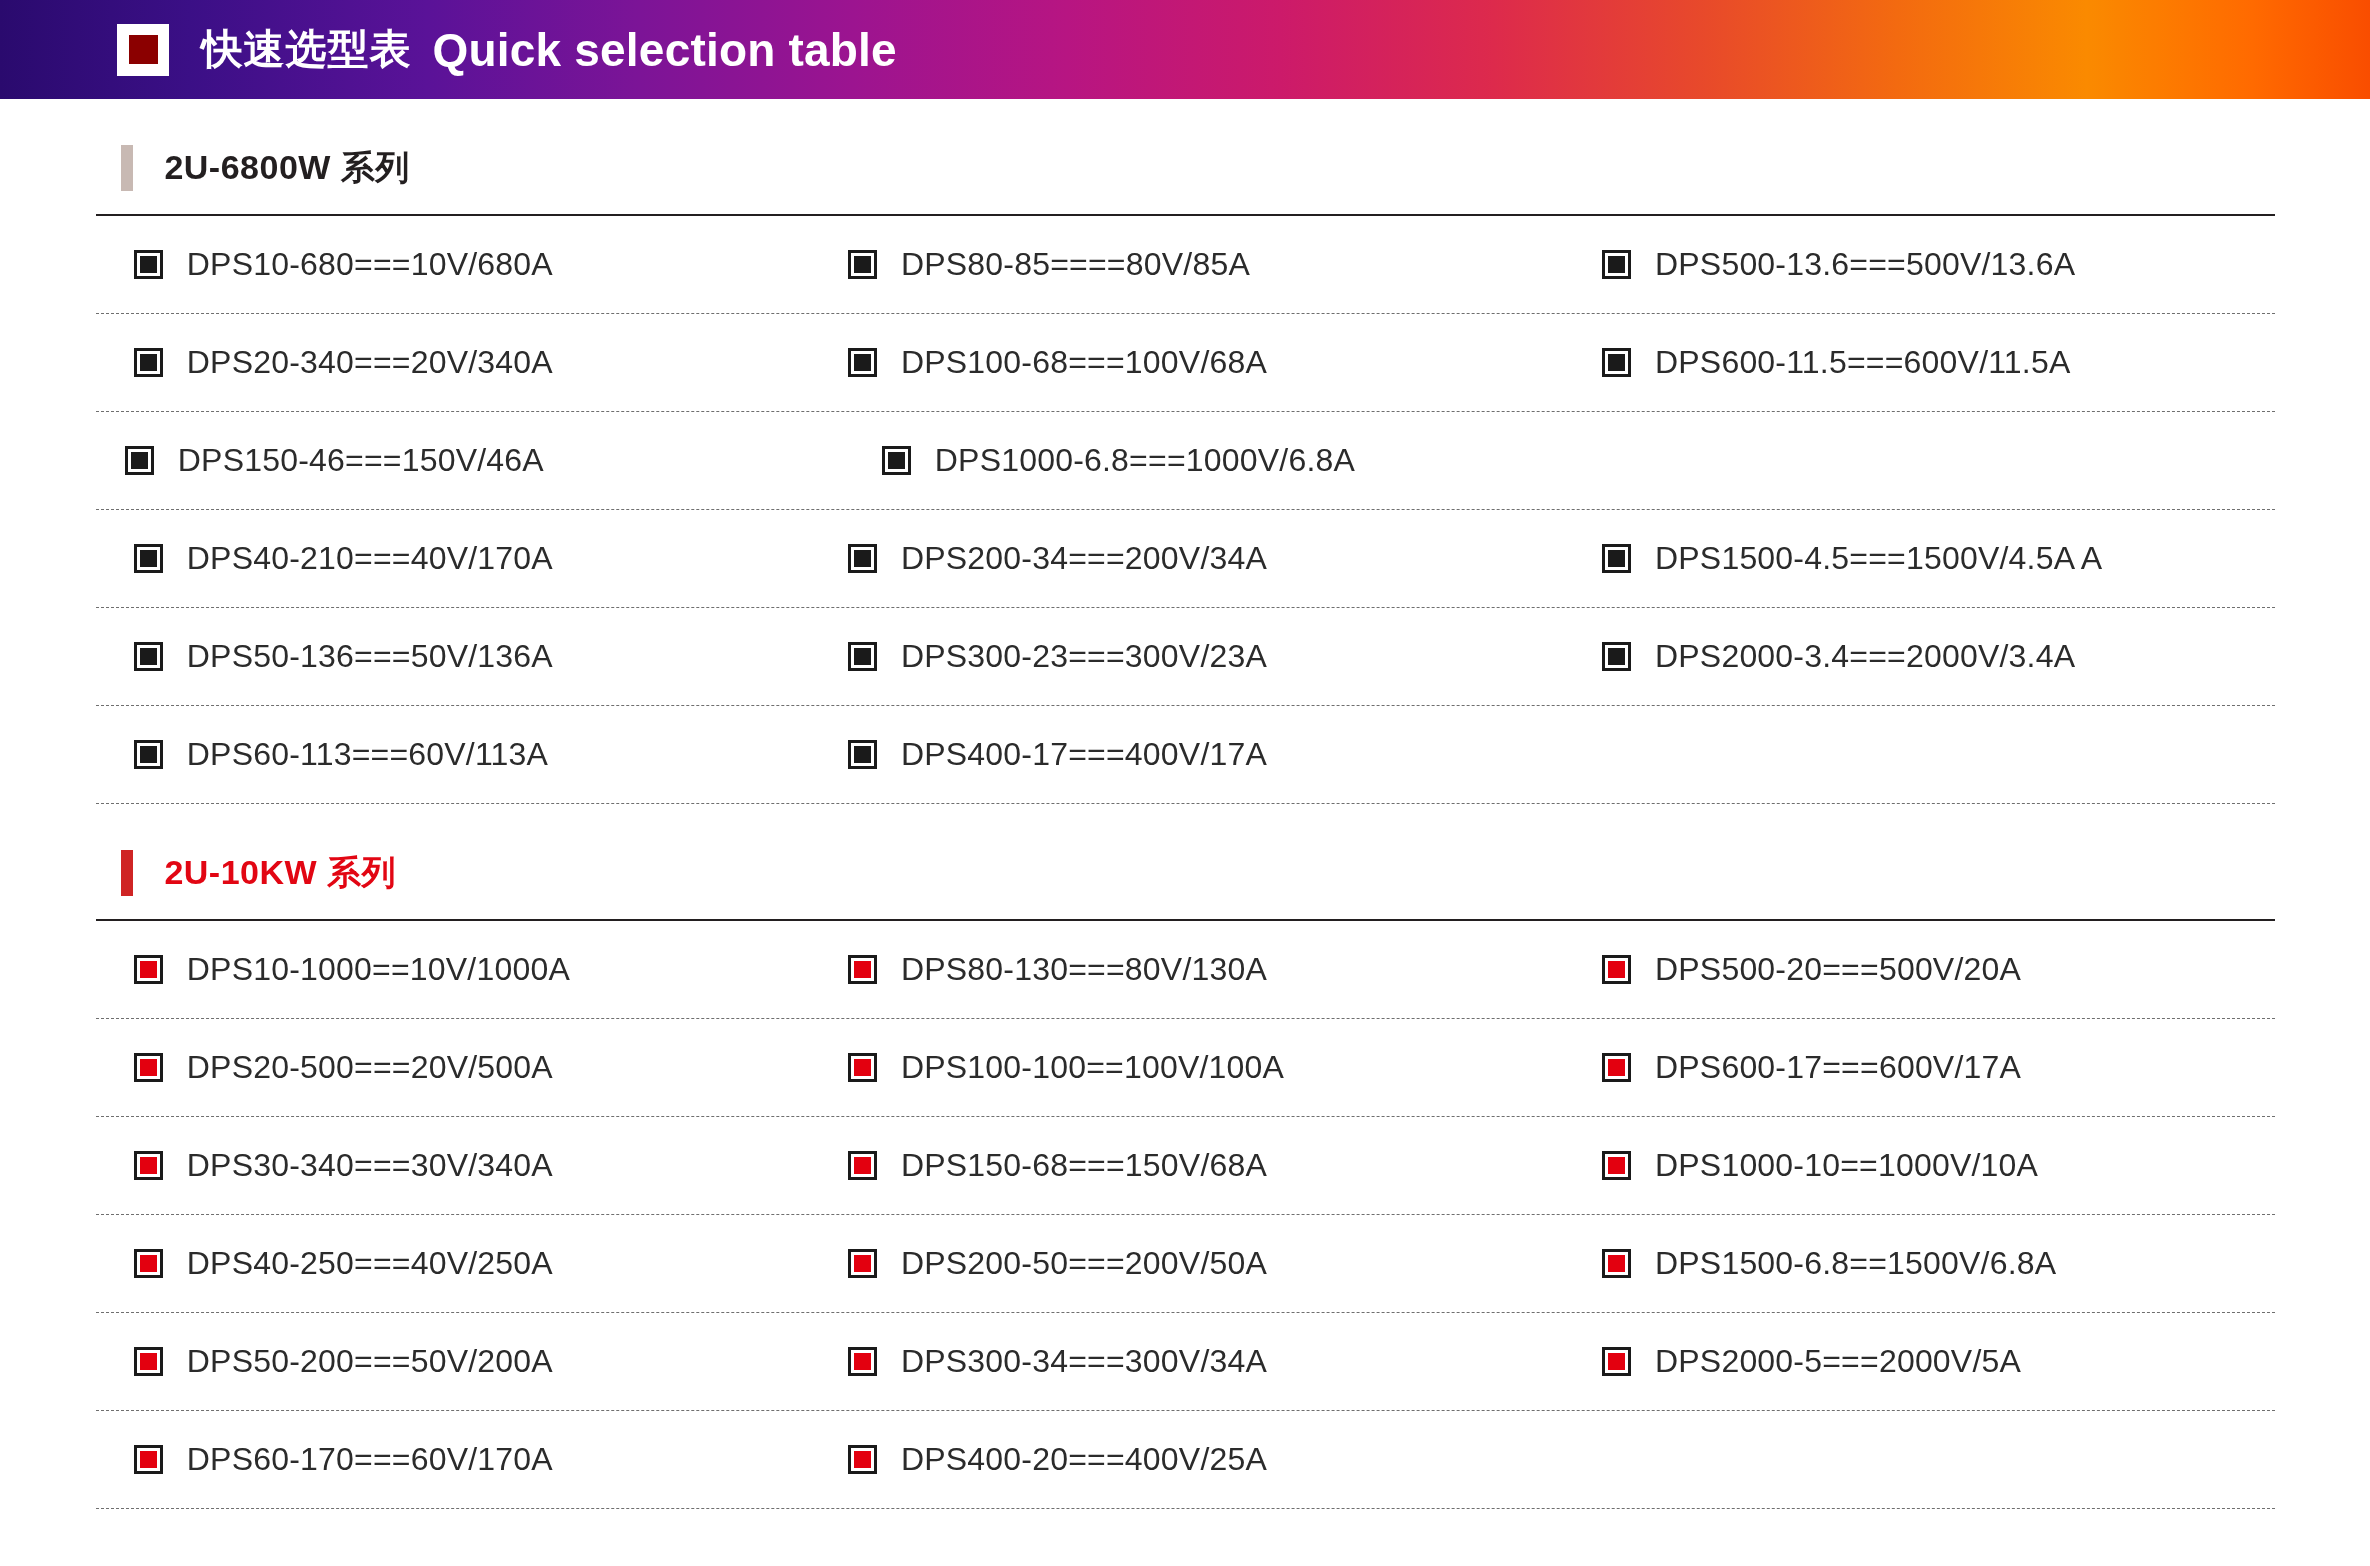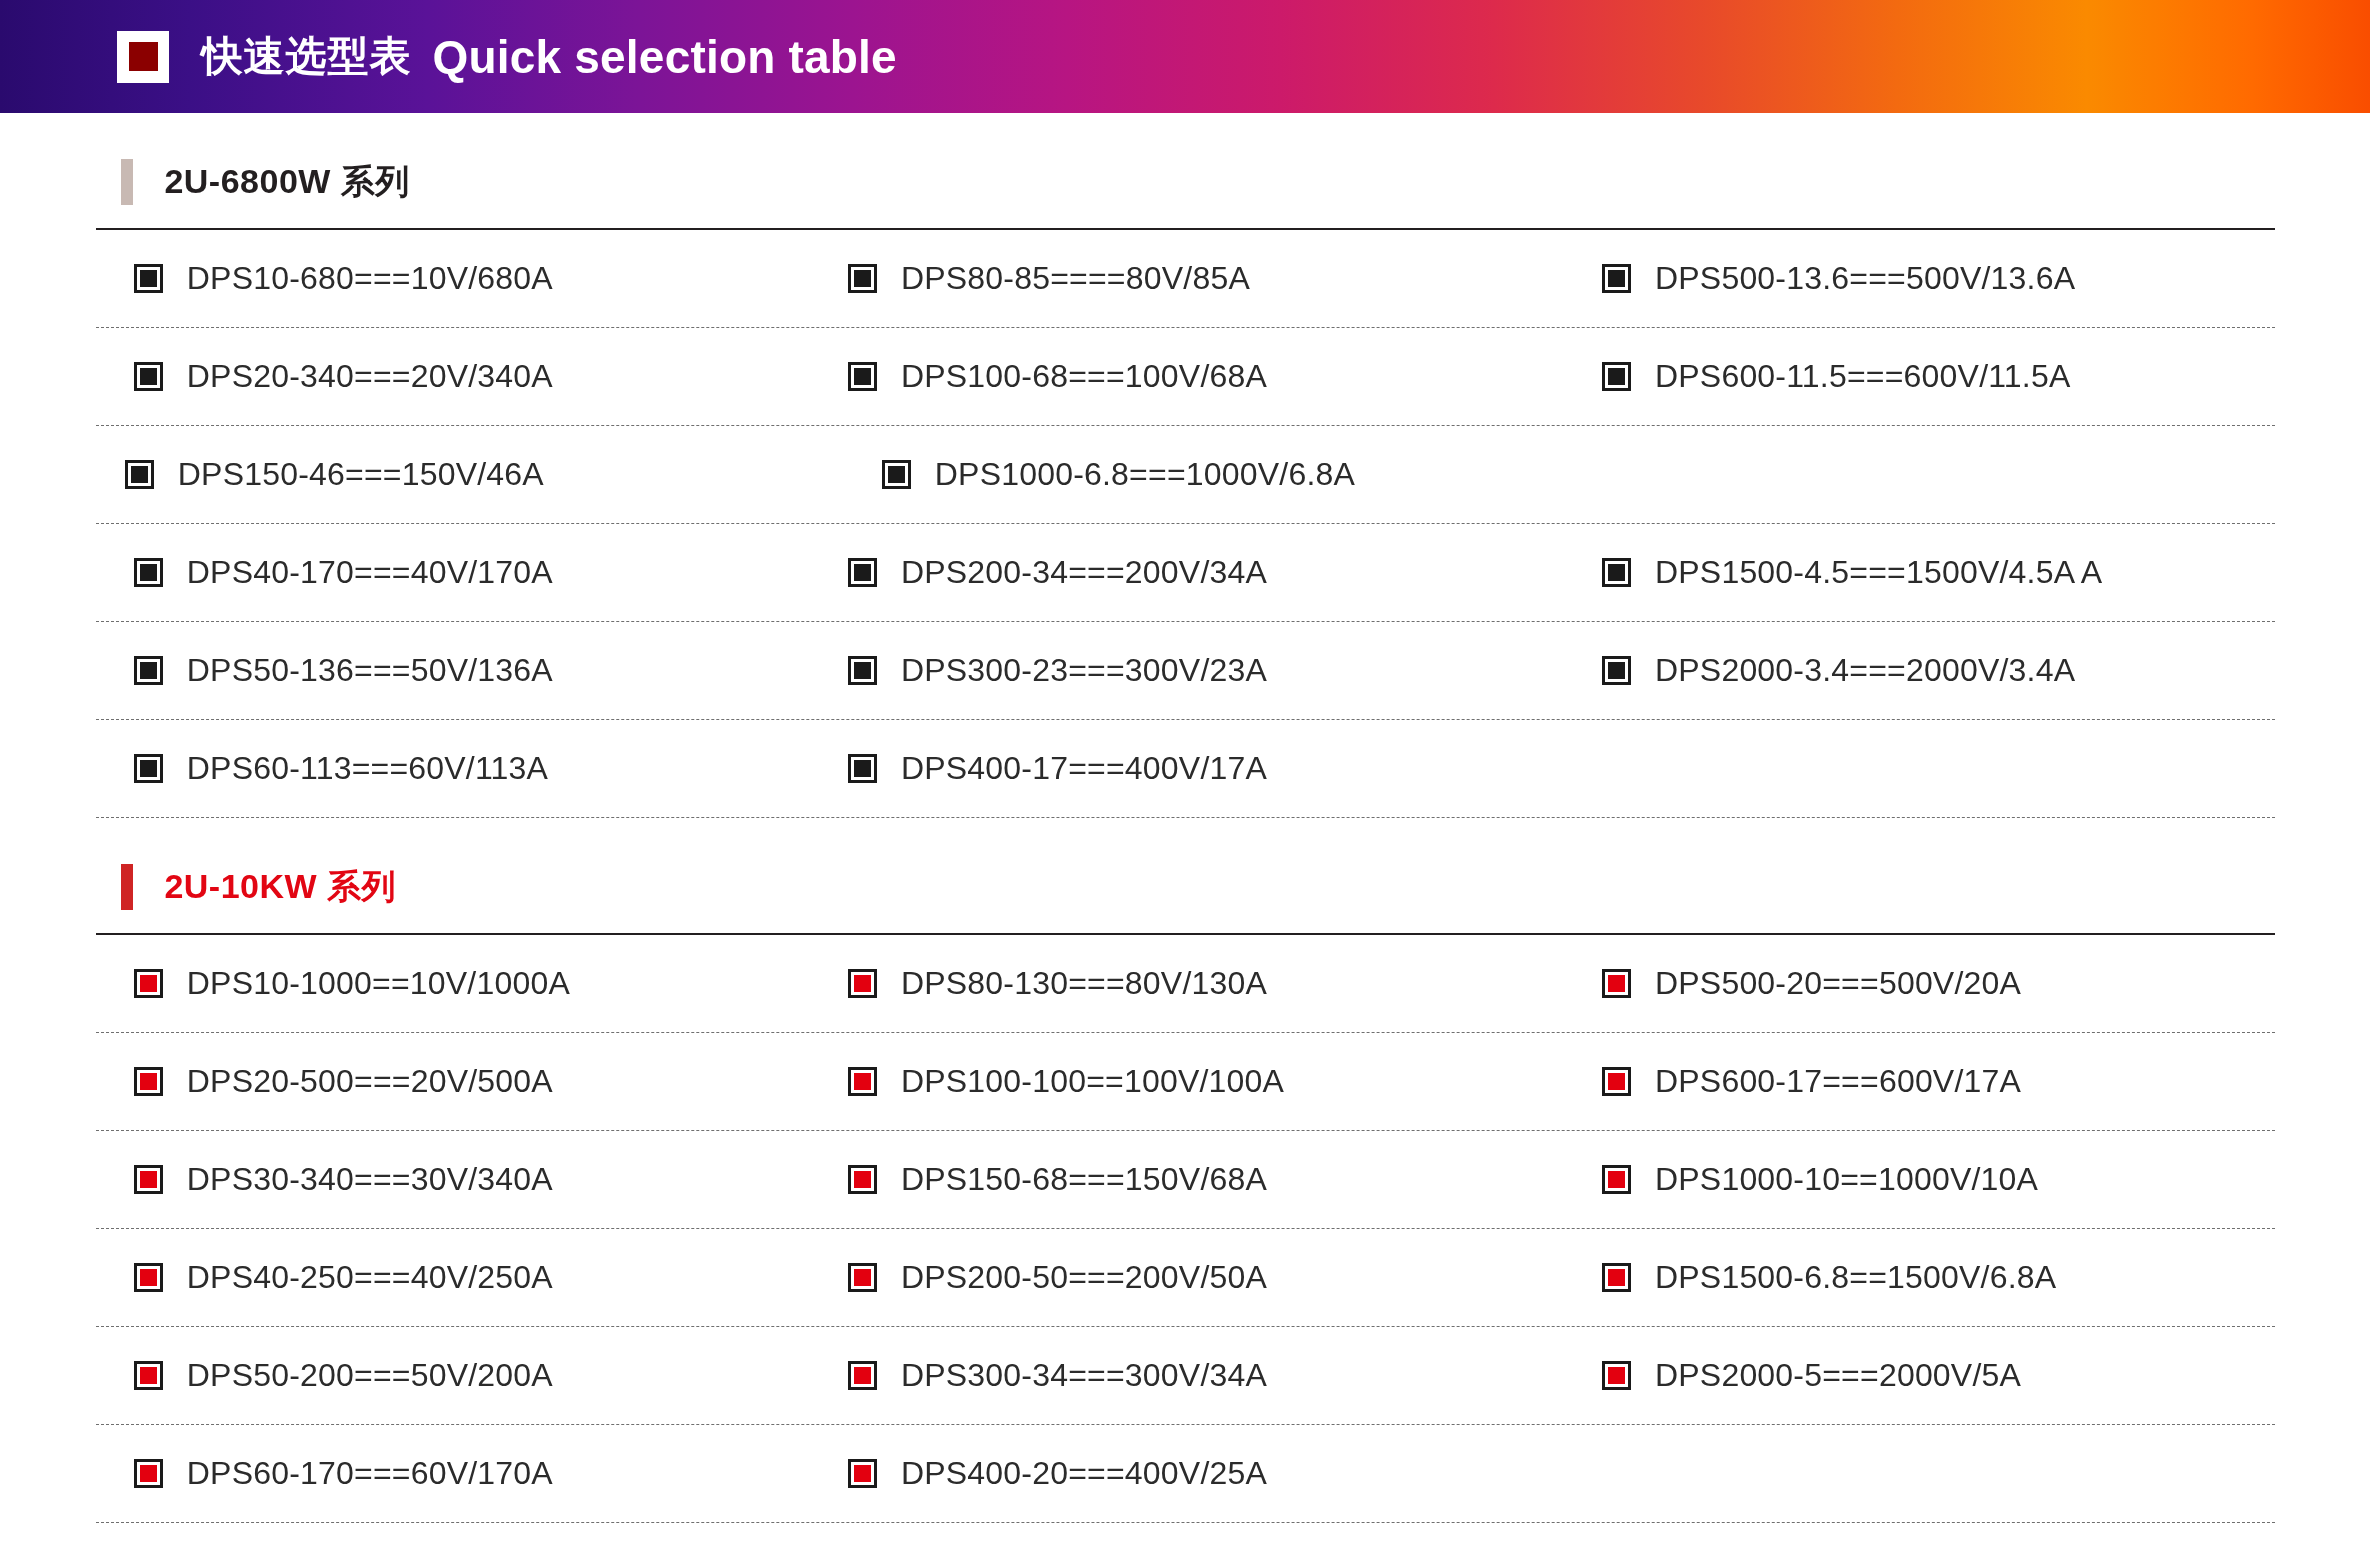--- a/index.html
+++ b/index.html
@@ -12,21 +12,21 @@
     height: 1567px;
     font-family: "Liberation Sans", sans-serif;
     color: #231f20;
     overflow: hidden;
   }
 
   
   .header-bar {
     position: relative;
     width: 2371px;
-    height: 113px;
+    height: 99px;
     background: linear-gradient(90deg,
         #2a0a6e 0%,
         #3b0f86 8%,
         #5a1298 18%,
         #7c1497 27%,
         #9c1490 36%,
         #b71582 45%,
         #cc1a6a 54%,
         #dd2a4c 63%,
         #e84a2a 72%,
@@ -205,21 +205,21 @@
       </div>
       <div class="cell c3">
         <span class="sq black"></span>
         <span class="txt">DPS1000-6.8===1000V/6.8A</span>
       </div>
     </div>
 
     <div class="row">
       <div class="cell c1">
         <span class="sq black"></span>
-        <span class="txt">DPS40-170===40V/170A</span>
+        <span class="txt">DPS40-210===40V/170A</span>
       </div>
       <div class="cell c2">
         <span class="sq black"></span>
         <span class="txt">DPS200-34===200V/34A</span>
       </div>
       <div class="cell c3">
         <span class="sq black"></span>
         <span class="txt">DPS1500-4.5===1500V/4.5A A</span>
       </div>
     </div>

